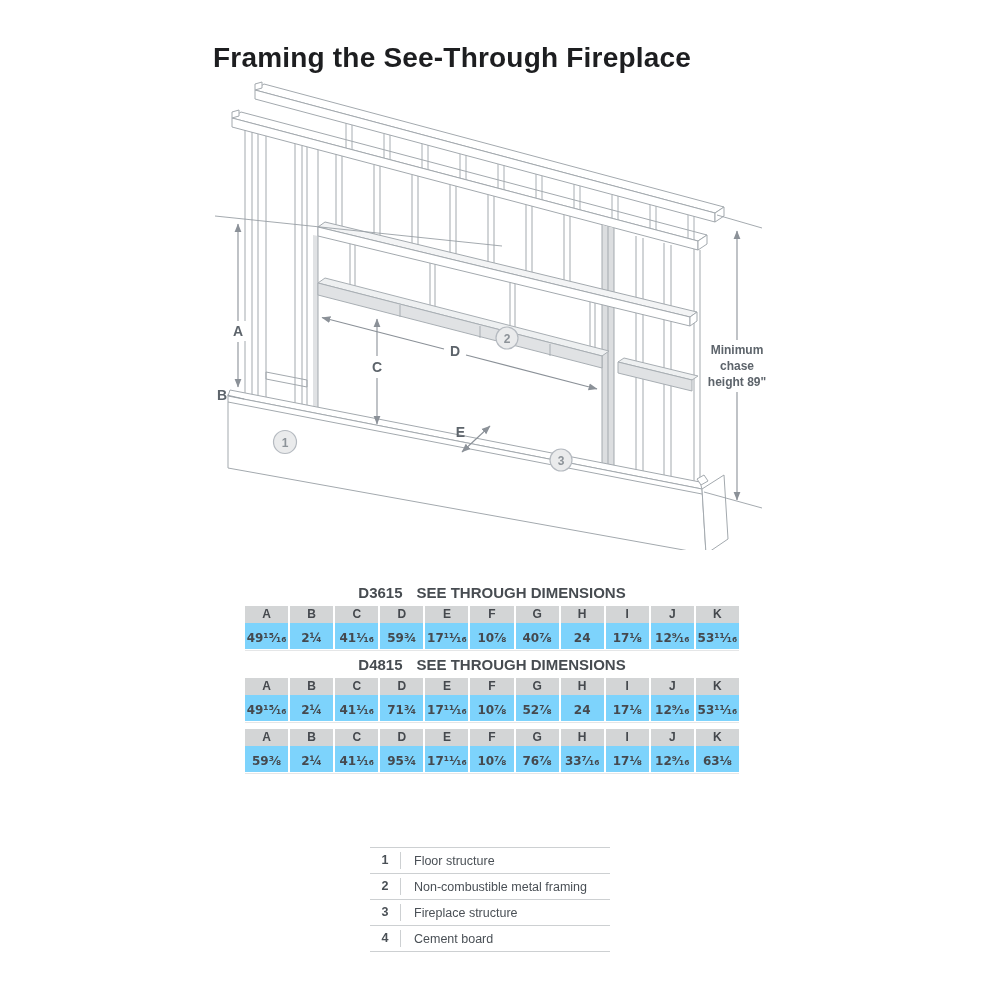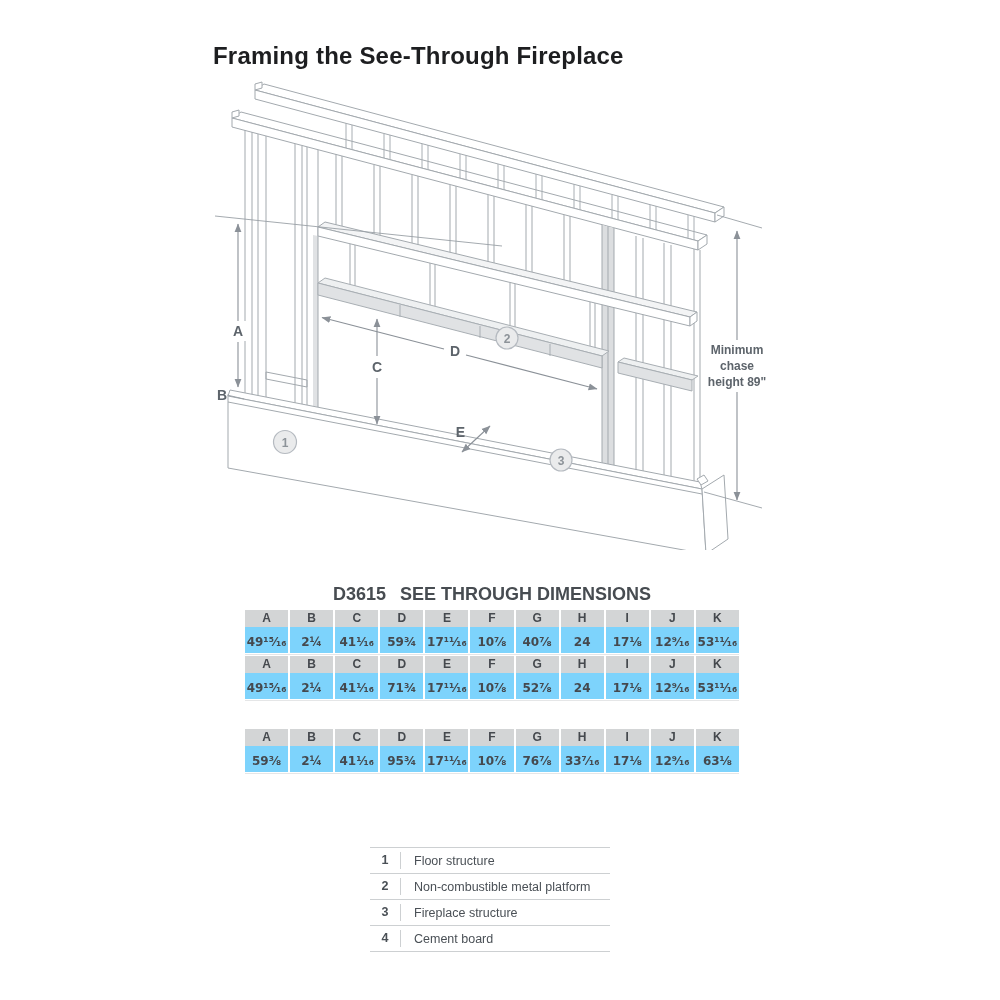--- a/index.html
+++ b/index.html
@@ -1,22 +1,22 @@
 <!DOCTYPE html>
 <html><head>
 <meta charset="utf-8">
 <style>
   html,body{margin:0;padding:0;background:#ffffff;}
   body{width:1000px;height:1000px;position:relative;font-family:"Liberation Sans",sans-serif;overflow:hidden;}
-  .page-title{position:absolute;left:213px;top:42px;font-size:24px;font-weight:700;color:#1d1e20;letter-spacing:.2px;}
+  .page-title{position:absolute;left:213px;top:42px;font-size:28px;font-weight:700;color:#1d1e20;letter-spacing:.2px;}
   svg text{font-family:"Liberation Sans",sans-serif;}
 
   
   .dim-block{position:absolute;left:245px;width:494px;}
-  .dim-title{text-align:center;font-size:18px;font-weight:700;color:#474c51;margin-bottom:5px;white-space:pre;}
+  .dim-title{text-align:center;font-size:15px;font-weight:700;color:#474c51;margin-bottom:5px;white-space:pre;}
   .dim-title .model{margin-right:14px;}
   .dim-grid{display:grid;grid-template-columns:repeat(11,1fr);gap:2px;}
   .dim-head span{background:#d3d5d6;color:#45494e;font-size:12px;font-weight:700;text-align:center;height:17px;line-height:17px;}
   .dim-vals span{background:#7dd3fc;color:#45494e;font-size:12px;font-weight:700;text-align:center;height:26px;line-height:30px;font-family:"DejaVu Sans","Liberation Sans",sans-serif;}
   .dim-rule{border-bottom:1px solid #e5e6e7;margin-top:1px;}
 
   
   .legend{position:absolute;left:370px;top:847px;width:240px;}
   .legend-row{display:flex;align-items:center;height:25px;border-top:1px solid #cdd0d2;}
   .legend-row:last-child{border-bottom:1px solid #cdd0d2;}
@@ -170,20 +170,21 @@
       <span>40⅞</span>
       <span>24</span>
       <span>17⅛</span>
       <span>12⁹⁄₁₆</span>
       <span>53¹¹⁄₁₆</span>
   </div>
   <div class="dim-rule"></div>
 </div>
 
 <div class="dim-block" style="top:656px">
+  <div class="dim-title"><span class="model">D4815</span><span>SEE THROUGH DIMENSIONS</span></div>
   <div class="dim-grid dim-head">
     <span>A</span>
       <span>B</span>
       <span>C</span>
       <span>D</span>
       <span>E</span>
       <span>F</span>
       <span>G</span>
       <span>H</span>
       <span>I</span>
@@ -236,21 +237,21 @@
   <div class="dim-rule"></div>
 </div>
 
 <div class="legend">
   <div class="legend-row">
     <span class="legend-num">1</span>
     <span class="legend-label">Floor structure</span>
   </div>
   <div class="legend-row">
     <span class="legend-num">2</span>
-    <span class="legend-label">Non-combustible metal platform</span>
+    <span class="legend-label">Non-combustible metal framing</span>
   </div>
   <div class="legend-row">
     <span class="legend-num">3</span>
     <span class="legend-label">Fireplace structure</span>
   </div>
   <div class="legend-row">
     <span class="legend-num">4</span>
     <span class="legend-label">Cement board</span>
   </div>
 </div>

